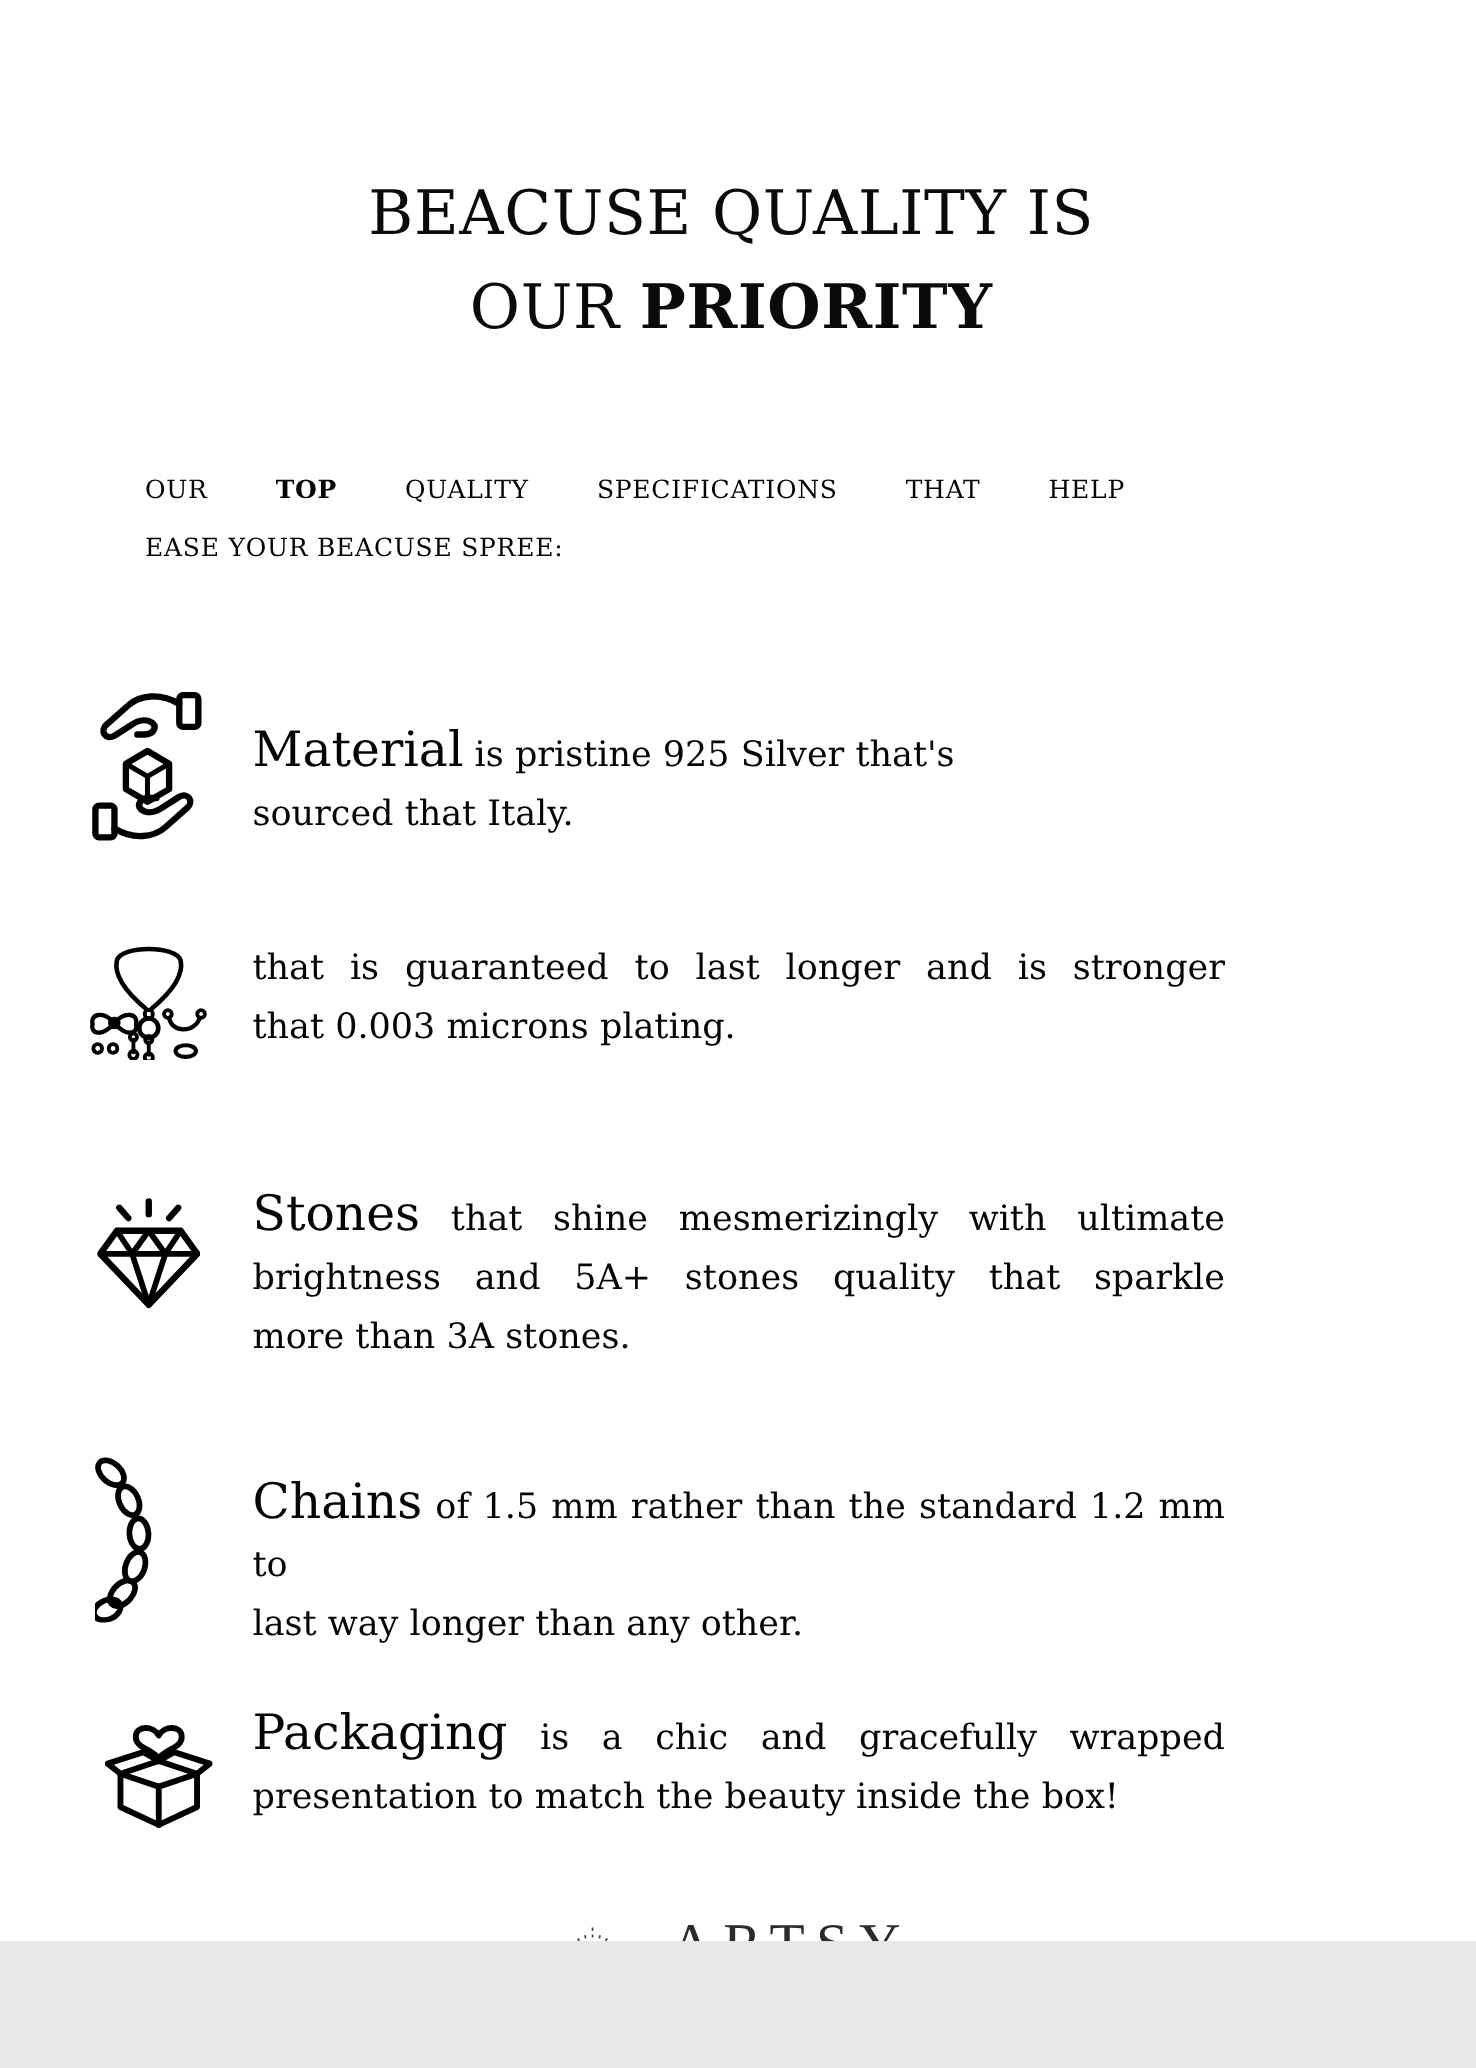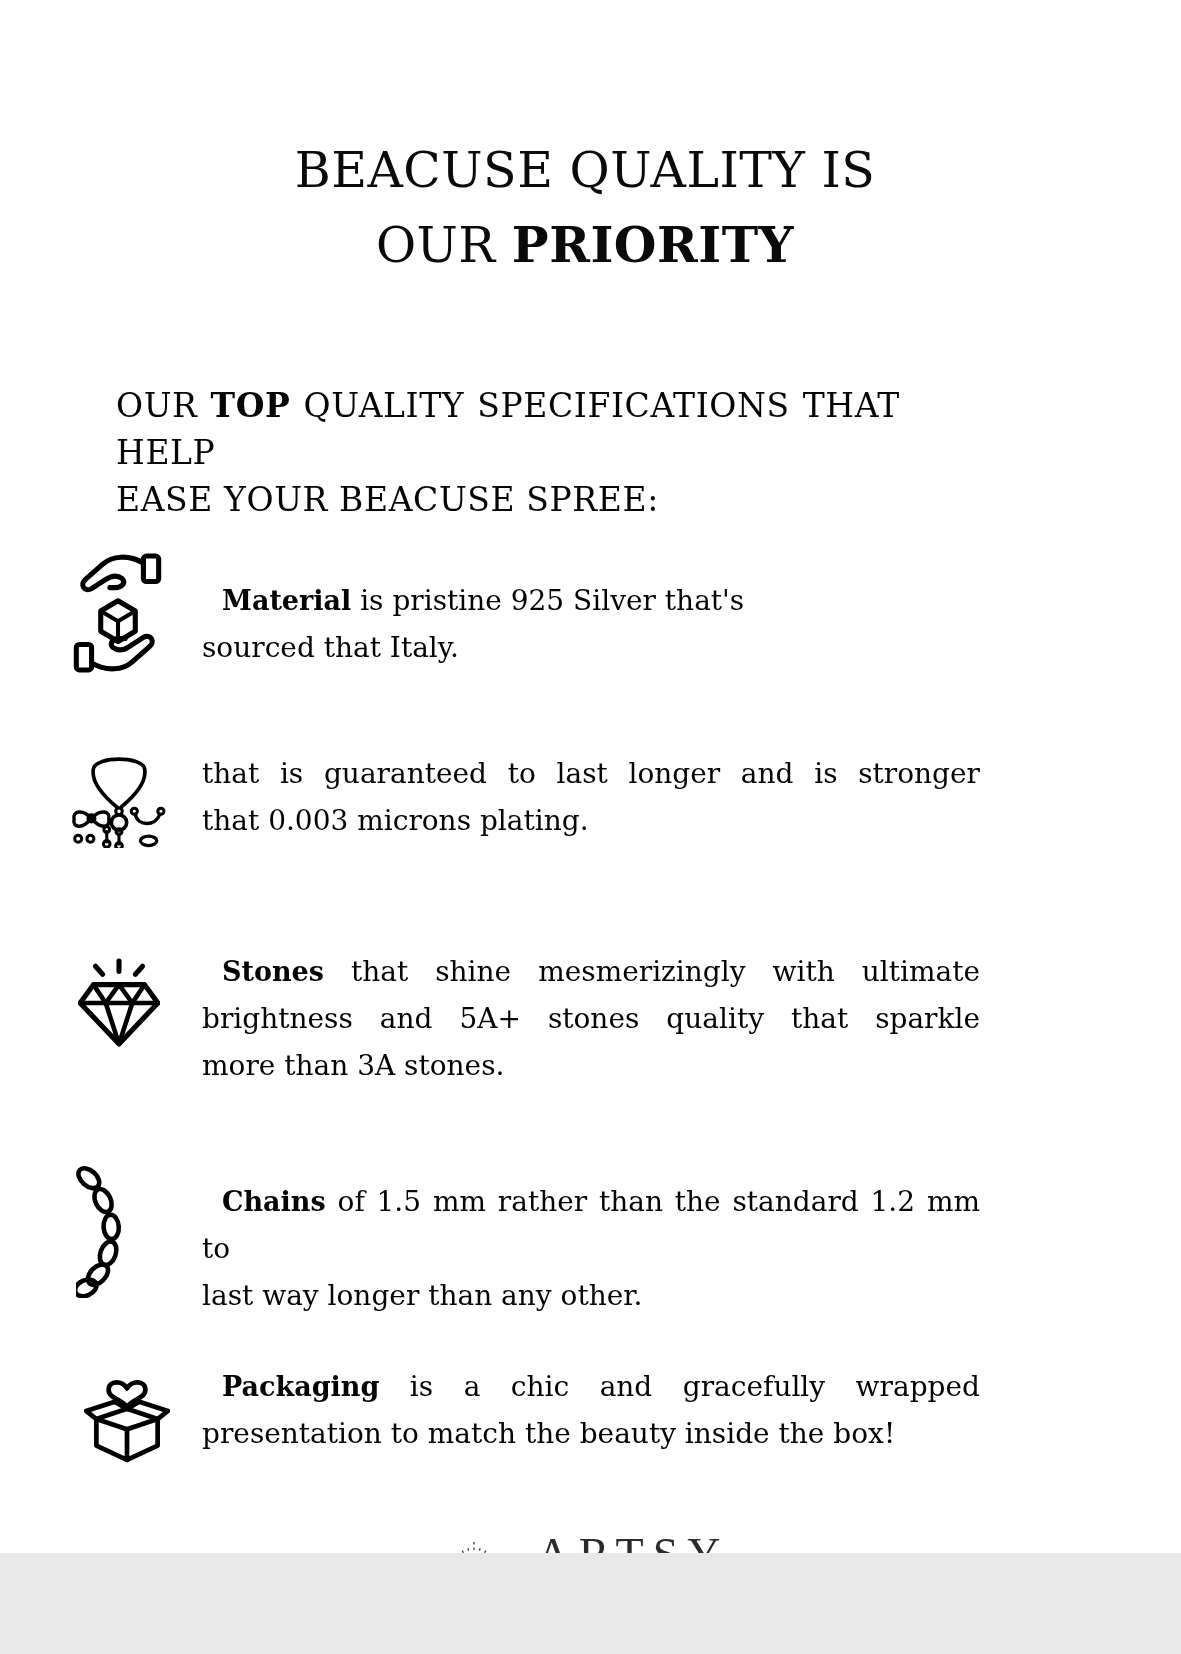--- a/index.html
+++ b/index.html
@@ -10,36 +10,36 @@
   }
   
   .title {
     position:absolute; top:134px; left:0; width:1170px;
     text-align:center; font-size:49px; line-height:74px; letter-spacing:0.5px;
     color:#0a0a0a;
   }
   .title b { font-weight:700; }
   
   .subtitle {
-    position:absolute; top:382px; left:116px; width:784px;
-    font-size:33px; line-height:47px; letter-spacing:0.6px;
+    position:absolute; top:368px; left:116px; width:784px;
+    font-size:20px; line-height:47px; letter-spacing:0.6px;
   }
   .subtitle b { font-weight:700; }
   
   .line.j { text-align:justify; text-align-last:justify; }
   .line.n { white-space:nowrap; }
   
   .item { position:absolute; left:0; width:1181px; }
   .item-icon { position:absolute; }
   .item-icon svg { display:block; }
   .item-text {
     position:absolute; left:202px; top:0; width:778px;
     font-size:28px; line-height:47px;
   }
-  .item-text b { font-weight:700; font-size:27px;margin-left:20px; }
+  .item-text b { font-weight:400; font-size:39px; }
   
   .footer {
     position:absolute; top:1528px; left:0; width:1170px;
     display:flex; align-items:center; justify-content:center; gap:20px;
   }
   .brand {
     font-family:"Liberation Serif", serif;
     font-size:46px; letter-spacing:9px; color:#2b2b2b;
   }
   .stroke { fill:none; stroke:#000; stroke-linecap:round; stroke-linejoin:round; }

